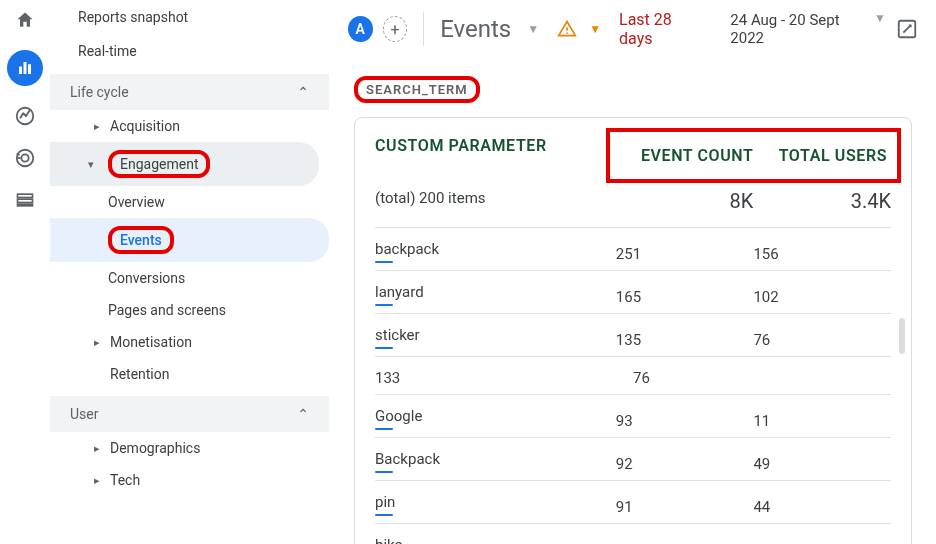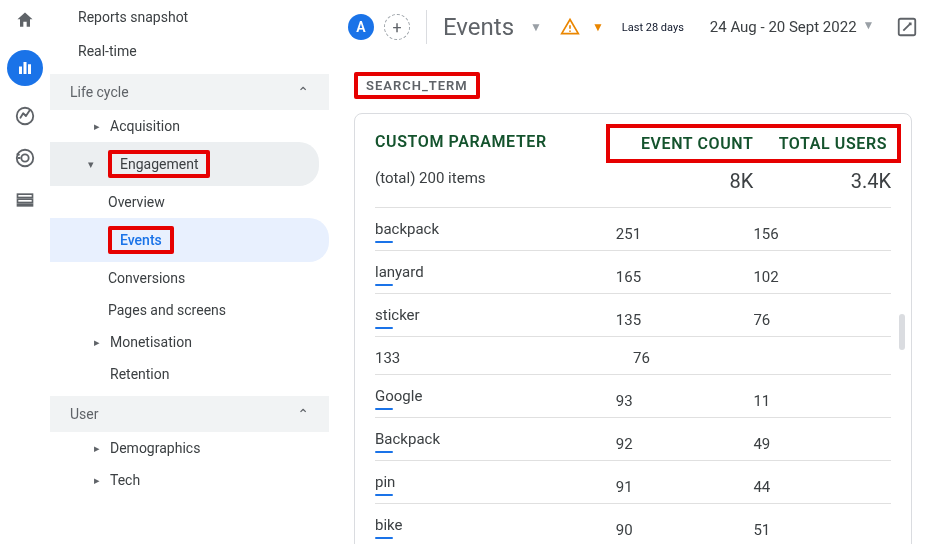--- a/index.html
+++ b/index.html
@@ -10,41 +10,41 @@
   .rail .ic.active { width:36px; height:36px; background:#1a73e8; color:#fff; }
   .sidebar { width:280px; padding:0 0 0 0; border-right:1px solid transparent; overflow-y:auto;}
   .side-link { padding:9px 12px 9px 28px; color:#3c4043; cursor:pointer; }
   .side-head { display:flex; align-items:center; justify-content:space-between; padding:10px 20px 10px 20px; color:#5f6368; background:#f1f3f4; margin-top:6px; cursor:pointer;}
   .side-item { display:flex; align-items:center; padding:8px 10px 8px 20px; cursor:pointer; border-radius:0 20px 20px 0;}
   .side-item.sub { padding-left:44px; }
   .side-item.subsub { padding-left:58px; }
   .side-item .caret { width:16px; color:#5f6368; font-size:11px;}
   .side-item.current { color:#1a73e8; background:#e8f0fe; font-weight:500;}
   .side-item.engagement { background:#eceff1; border-radius:0 20px 20px 0; margin-right:10px;}
-  .hl-inline { border:4px solid #e60000; padding:2px 8px; border-radius:2px;}
+  .hl-inline { border:4px solid #e60000; padding:2px 8px; border-radius:12px;}
   .main { flex:1; display:flex; flex-direction:column; }
   .topbar { display:flex; align-items:center; gap:10px; padding:10px 18px; }
   .avatar { width:26px; height:26px; border-radius:50%; background:#1a73e8; color:#fff; font-weight:600; display:flex; align-items:center; justify-content:center; font-size:14px;}
   .add { width:26px; height:26px; border-radius:50%; border:1.5px dashed #9aa0a6; color:#5f6368; display:flex; align-items:center; justify-content:center; font-size:16px; cursor:pointer;}
   .divider { width:1px; height:34px; background:#dadce0; margin:0 6px;}
   .page-title { font-size:24px; color:#5f6368; font-weight:400;}
   .dd-caret { color:#9aa0a6; font-size:12px; margin-left:6px;}
   .warn { color:#ea8600; display:flex; align-items:center; gap:6px; margin-left:8px;}
   .warn svg { width:20px; height:20px;}
-  .period { color:#0f172a; font-size:11px; margin-left:8px;}
+  .period { color:#b91c1c; font-size:16px; margin-left:8px;}
   .daterange { font-size:15px; color:#3c4043; margin-left:16px; display:flex; cursor:pointer;}
   .edit-ic { margin-left:auto; color:#5f6368; cursor:pointer;}
   .line { height:1px; background:#dadce0; margin:0 0 0 0;}
   .content { padding:18px 24px; position:relative;}
   .card-title { font-size:13px; letter-spacing:1px; color:#5f6368; font-weight:600; display:inline-block;}
   .card { margin-top:14px; border:1px solid #dadce0; border-radius:8px; background:#fff; padding:18px 20px 10px 20px; position:relative;}
   .cols { display:flex; color:#14532d; font-size:16px; letter-spacing:0.6px; font-weight:600;}
   .cols .c1 { flex:1.4; }
   .cols .c2, .cols .c3 { flex:0.8; text-align:right; }
-  .col-hl { border:4px solid #e60000; padding:6px 10px; margin:-8px -10px;}  
+  .col-hl { border:4px solid #e60000; padding:14px 10px; margin:-8px -10px;}  
   .total-row { display:flex; padding:14px 0 10px; font-size:15px; }
   .total-row .c1 { flex:1.4; color:#3c4043;}
   .total-row .c2,.total-row .c3 { flex:0.8; text-align:right; font-size:20px;}
   .hr { height:1px; background:#e0e0e0; margin:4px 0;}
   .row { display:flex; align-items:flex-end; padding:8px 0 3px; font-size:15px; }
   .row .c1 { flex:1.4; display:flex; flex-direction:column;}
   .row .c2,.row .c3 { flex:0.8; text-align:left; color:#3c4043;}
   .under { height:2px; width:18px; background:#1a73e8; margin-top:3px; border-radius:1px;}
   .scroll-ind { position:absolute; right:6px; top:200px; width:6px; height:36px; background:#dadce0; border-radius:3px;}
   svg { display:block; }

